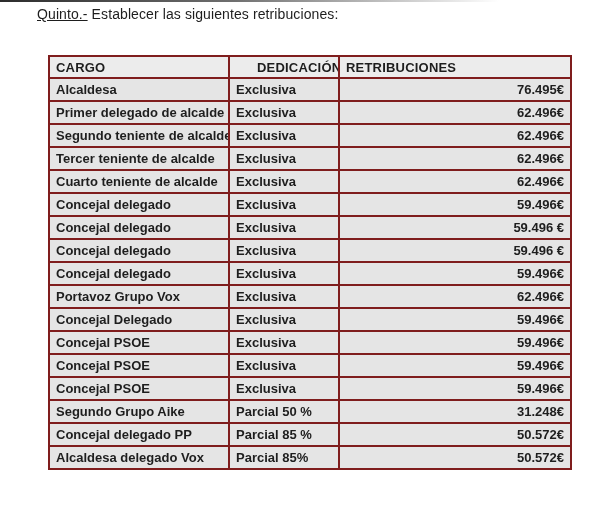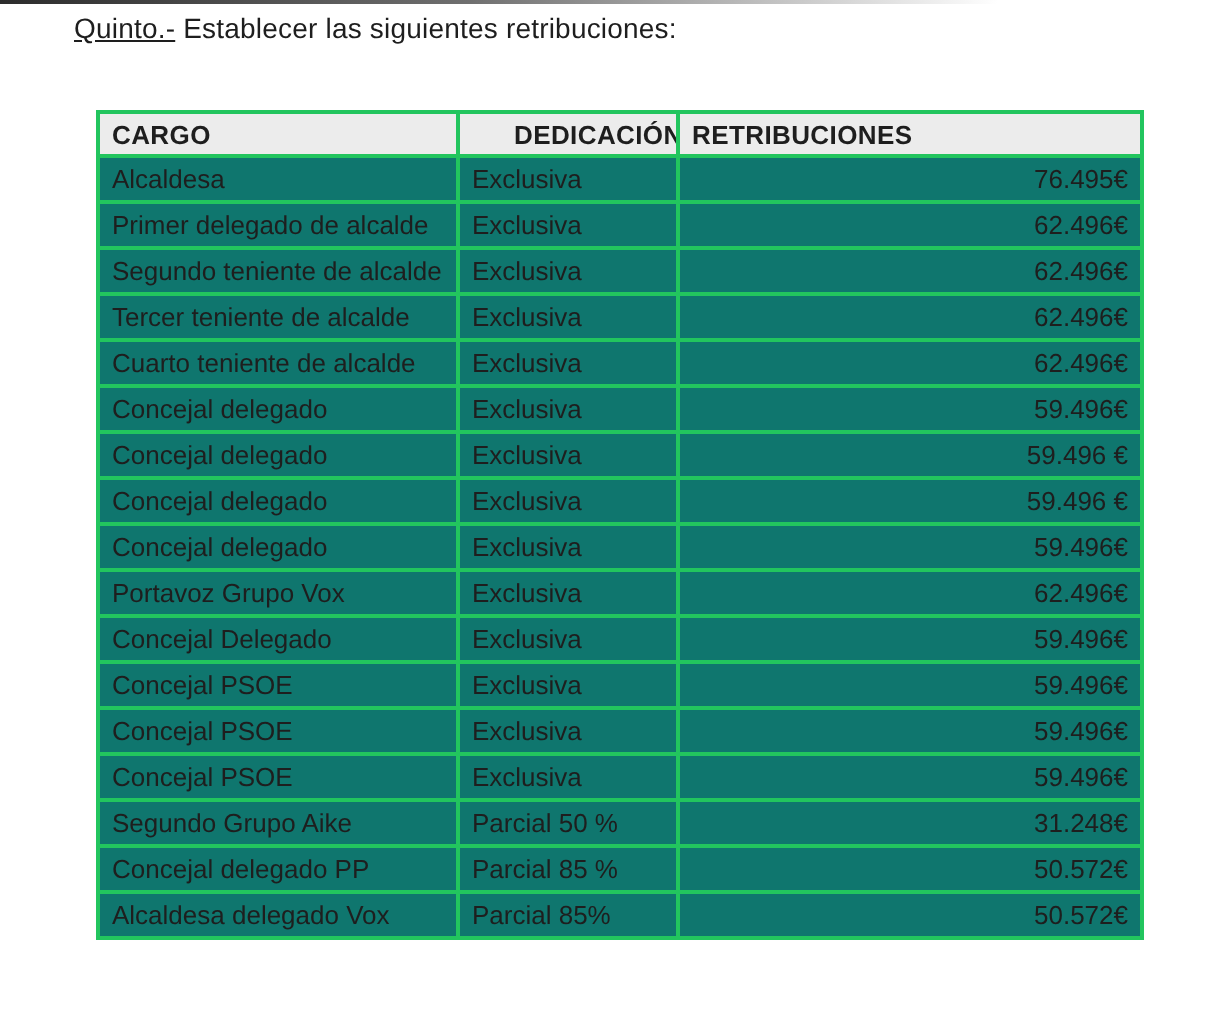--- a/index.html
+++ b/index.html
@@ -38,38 +38,39 @@
     position: absolute;
     left: 48px;
     top: 55px;
     width: 522px;
     border-collapse: collapse;
     table-layout: fixed;
     font-size: 13px;
   }
   table.retrib th,
   table.retrib td {
-    border: 2px solid #22c55e;
+    border: 2px solid #7f1d1d;
     overflow: hidden;
     white-space: nowrap;
     box-sizing: border-box;
   }
   table.retrib th {
     background: #ececec;
     font-weight: bold;
     text-align: left;
     height: 22px;
     padding: 1px 6px;
     letter-spacing: 0.2px;
   }
   table.retrib th.c2 { text-align: center; padding-left: 27px; }
   table.retrib td {
     height: 23px;
     padding: 1px 6px;
-    background: #0f766e;
+    background: #e5e5e5;
+    font-weight: bold;
   }
   table.retrib td.c3 { text-align: right; }
 </style>
 </head>
 <body>
 
 <div class="scan-top-edge"></div>
 
 <div class="intro-line"><span class="u">Quinto.-</span><span> Establecer las siguientes retribuciones:</span></div>
 

